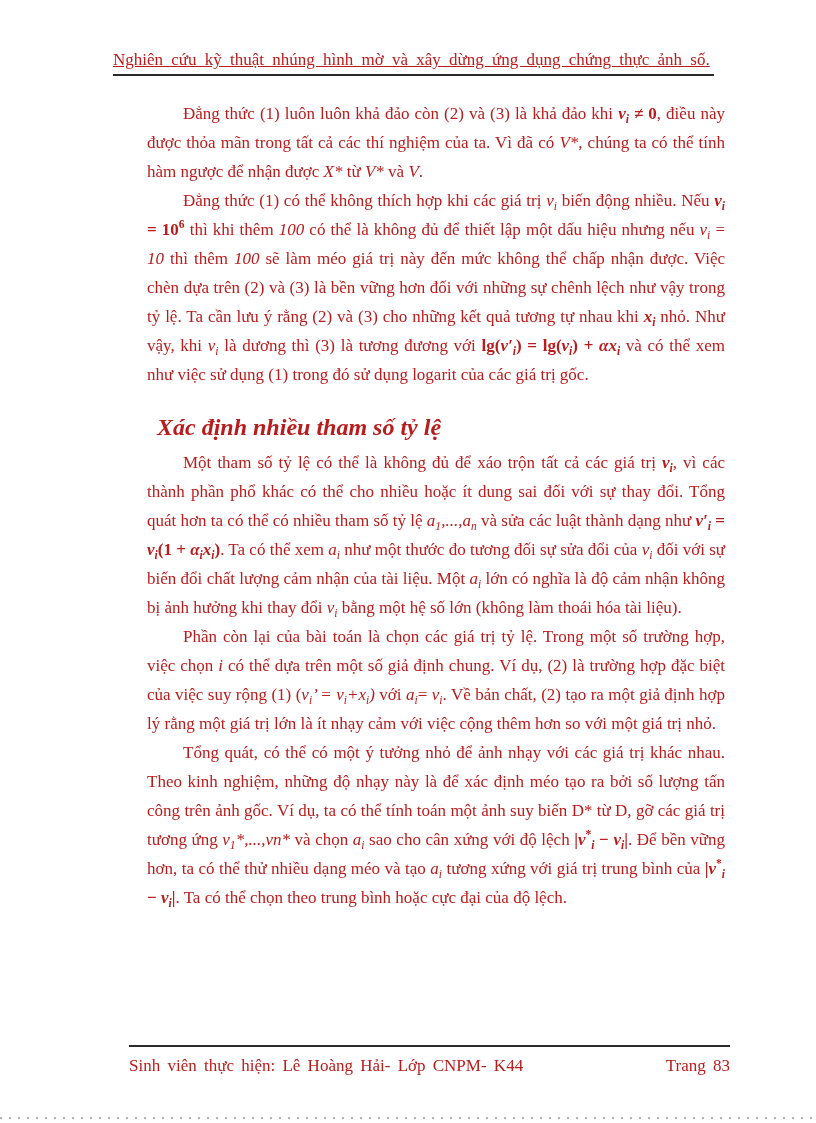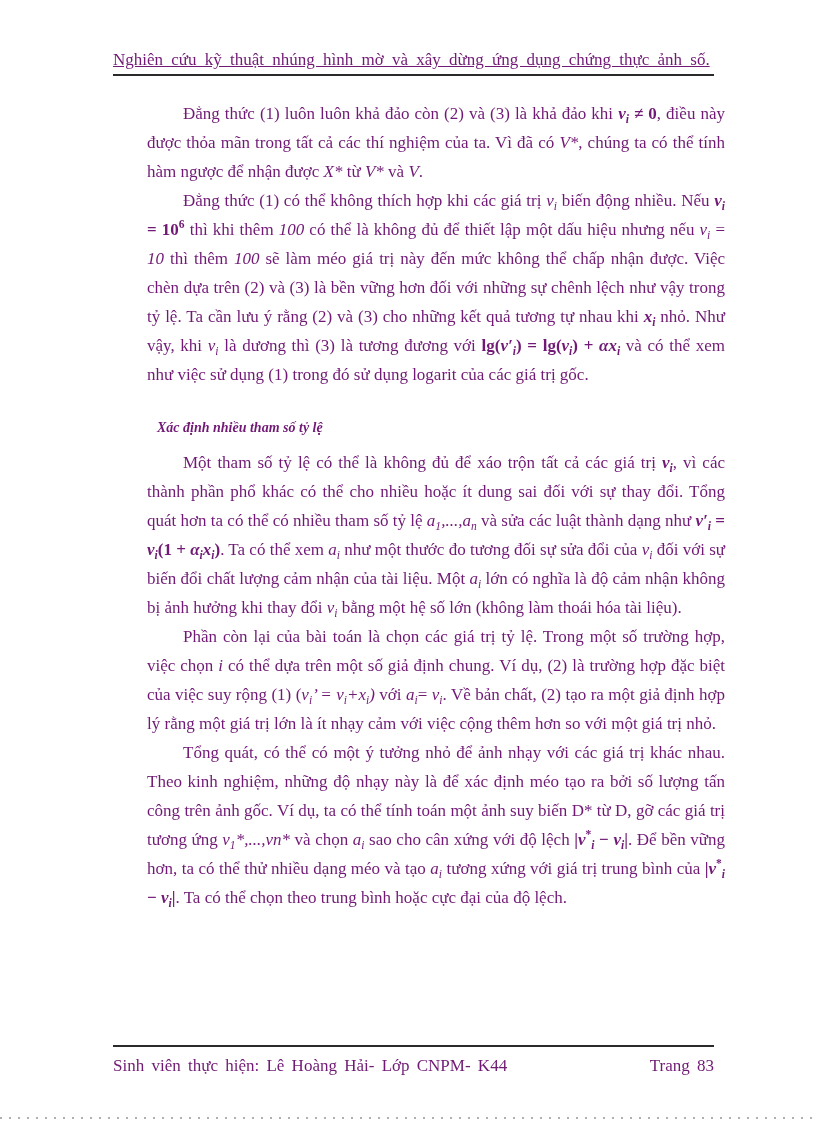--- a/index.html
+++ b/index.html
@@ -1,21 +1,21 @@
 <!DOCTYPE html>
 <html><head>
 <meta charset="utf-8">
 <style>
   html,body{margin:0;padding:0;background:#fff;}
   .page{
     position:relative;
     width:816px;height:1123px;
     background:#ffffff;
     font-family:"Liberation Serif","DejaVu Serif",serif;
-    color:#701a75;
+    color:#b91c1c;
     overflow:hidden;
   }
   .header{
     position:absolute;
     top:50px;left:113px;width:601px;
     border-bottom:2px solid #2a2a2a;
     padding-bottom:4px;
     font-size:17px;
     word-spacing:4px;
     white-space:nowrap;
@@ -24,35 +24,35 @@
   .content{
     position:absolute;
     top:99px;left:147px;width:578px;
     font-size:17px;
     line-height:29px;
     text-align:justify;
   }
   .content p{margin:0;text-indent:36px;}
   .content h3{
     margin:24px 0 6px 0;
-    font-size:14px;
+    font-size:24px;
     font-weight:bold;
     font-style:italic;
     text-indent:10px;
     text-align:left;
     line-height:29px;
   }
   .b{font-weight:bold;}
   .i{font-style:italic;}
   .bi{font-weight:bold;font-style:italic;}
   .sub{vertical-align:sub;font-size:0.68em;line-height:0;}
   .sup{vertical-align:super;font-size:0.68em;line-height:0;}
   .footer{
     position:absolute;
-    top:1045px;left:113px;width:601px;
+    top:1045px;left:129px;width:601px;
     border-top:2px solid #2a2a2a;
     padding-top:9px;
     display:flex;
     justify-content:space-between;
     font-size:17px;
     word-spacing:3px;
   }
   .bottom-dots{
     position:absolute;
     left:0;bottom:4px;width:100%;height:2px;

